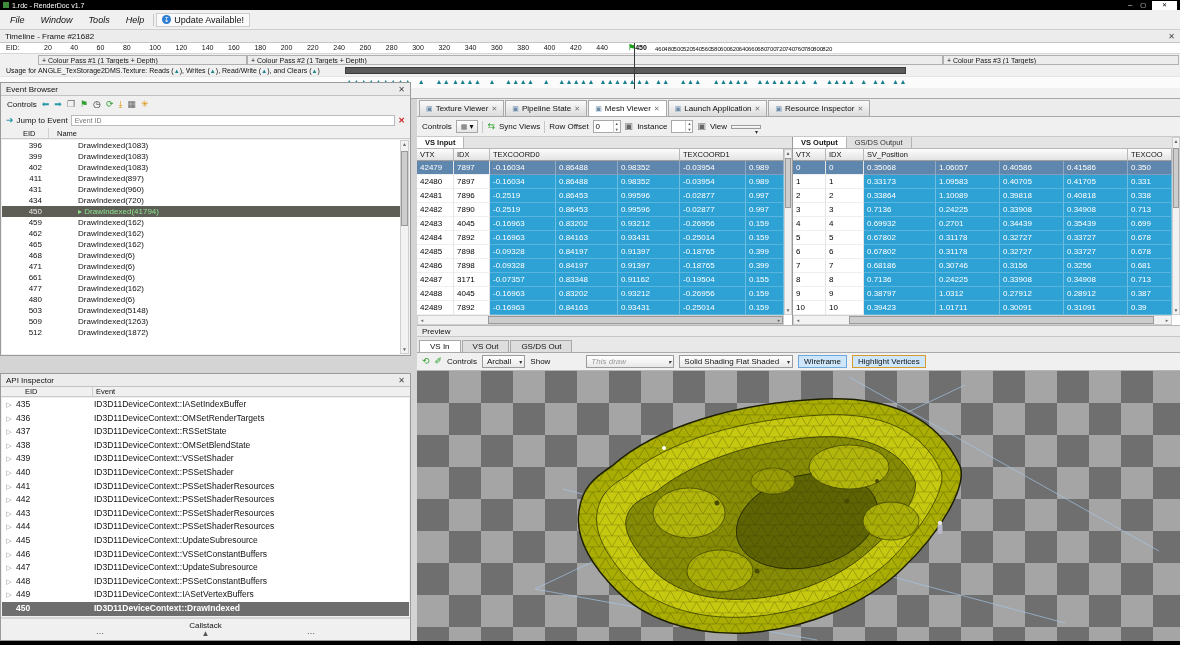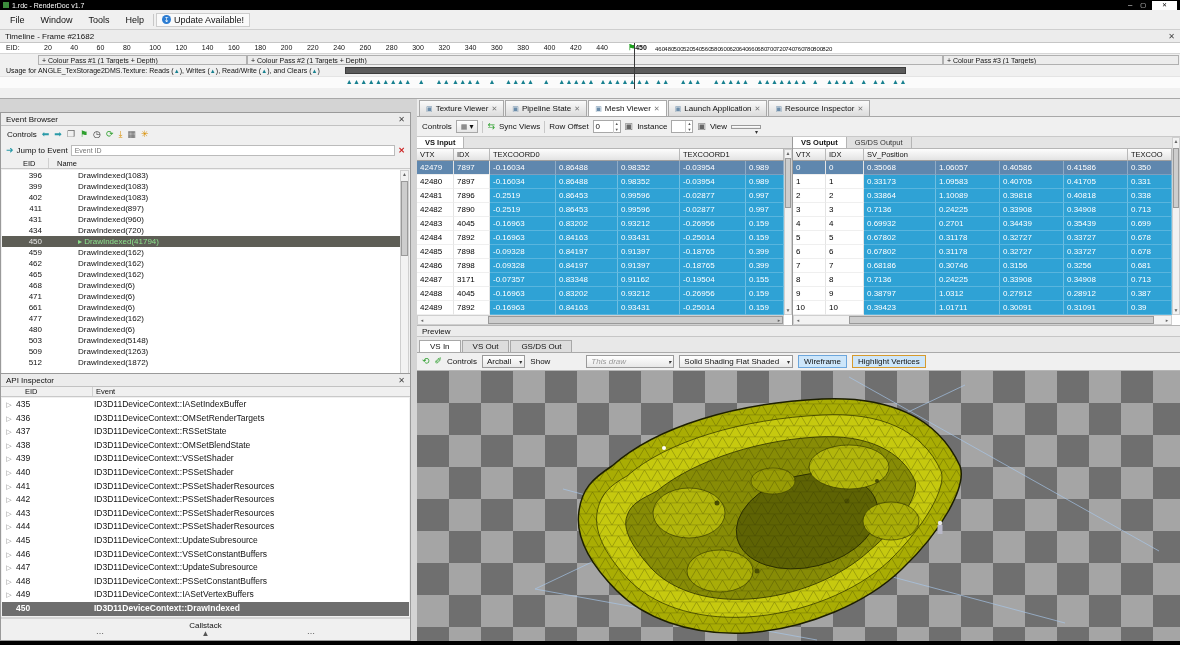--- a/index.html
+++ b/index.html
@@ -8,21 +8,21 @@
   .app{position:relative;width:1180px;height:645px;}
   
   .titlebar{height:10px;background:#000;color:#fff;display:flex;align-items:center;
     font-size:7px;padding:0 3px;gap:3px;}
   .app-ico{width:6px;height:6px;background:#3c8c3c;display:inline-block;}
   .win-btns{margin-left:auto;display:flex;gap:4px;align-items:center;}
   .wbtn{font-size:6px;line-height:8px;color:#fff;padding:0 2px;}
   .wbtn.close{background:#fff;color:#000;padding:0 10px;height:9px;}
   .menubar{height:20px;background:#f0f0f0;border-bottom:1px solid #cfcfcf;display:flex;
     align-items:center;font-size:9px;padding:0 3px;gap:2px;}
-  .menu-item{padding:2px 7px;}
+  .menu-item{padding:2px 7px;font-style:italic;}
   .vsep{width:1px;height:12px;background:#c8c8c8;}
   .update-btn{display:flex;align-items:center;gap:3px;border:1px solid #cdcdcd;
     padding:1px 5px;background:#fafafa;}
   .upd-ico{width:9px;height:9px;border-radius:50%;background:#2d7dd2;color:#fff;
     font-size:7px;line-height:9px;text-align:center;display:inline-block;}
   
   .timeline{position:absolute;top:30px;left:0;width:1180px;height:69px;background:#f0f0f0;
     border-bottom:1px solid #a8a8a8;}
   .tl-head{height:13px;display:flex;align-items:center;padding:0 5px;font-size:8px;
     background:#ececec;border-bottom:1px solid #c6c6c6;}
@@ -46,21 +46,21 @@
   .markers{position:relative;height:12px;background:#fbfbfb;border-top:1px solid #e4e4e4;}
   .tri{position:absolute;top:1px;font-size:7px;color:#17808f;}
   .cur-line{position:absolute;left:634px;top:13px;height:46px;width:1px;background:#3a3a3a;}
   .tl-filler{height:11px;}
   
   .panel{position:absolute;background:#f0f0f0;border:1px solid #9a9a9a;}
   .panel-title{height:13px;display:flex;align-items:center;padding:0 5px;font-size:8px;
     background:#ececec;border-bottom:1px solid #c2c2c2;}
   .p-close{margin-left:auto;font-size:8px;color:#444;}
   
-  .event-browser{left:0;top:112px;width:411px;height:274px;}
+  .event-browser{left:0;top:82px;width:411px;height:274px;}
   .eb-controls{height:17px;display:flex;align-items:center;gap:5px;padding:0 6px;font-size:8px;}
   .tool-ico{font-size:9px;line-height:9px;}
   .eb-jump{height:15px;display:flex;align-items:center;gap:3px;padding:0 5px;font-size:8px;}
   .eb-jump input{flex:1;height:11px;font-size:7px;border:1px solid #bbb;padding:0 3px;
     font-family:"Liberation Sans",sans-serif;}
   .jump-x{color:#cc2222;font-weight:bold;font-size:8px;}
   .eb-colhead{height:11px;display:flex;font-size:7.5px;background:#f0f0f0;
     border-bottom:1px solid #c9c9c9;line-height:11px;}
   .h-eid{width:48px;padding-left:22px;border-right:1px solid #d0d0d0;}
   .h-name{padding-left:8px;}

